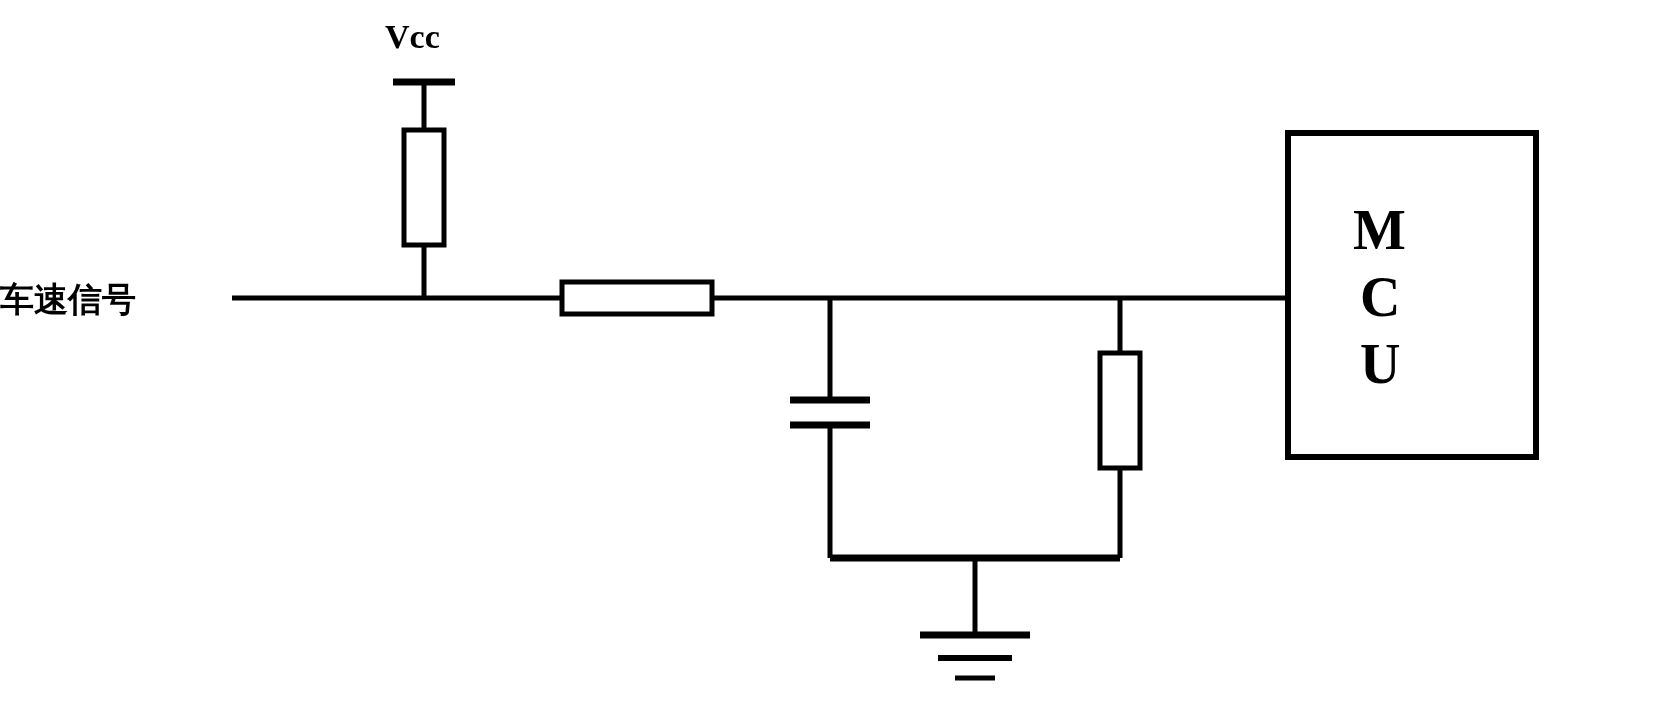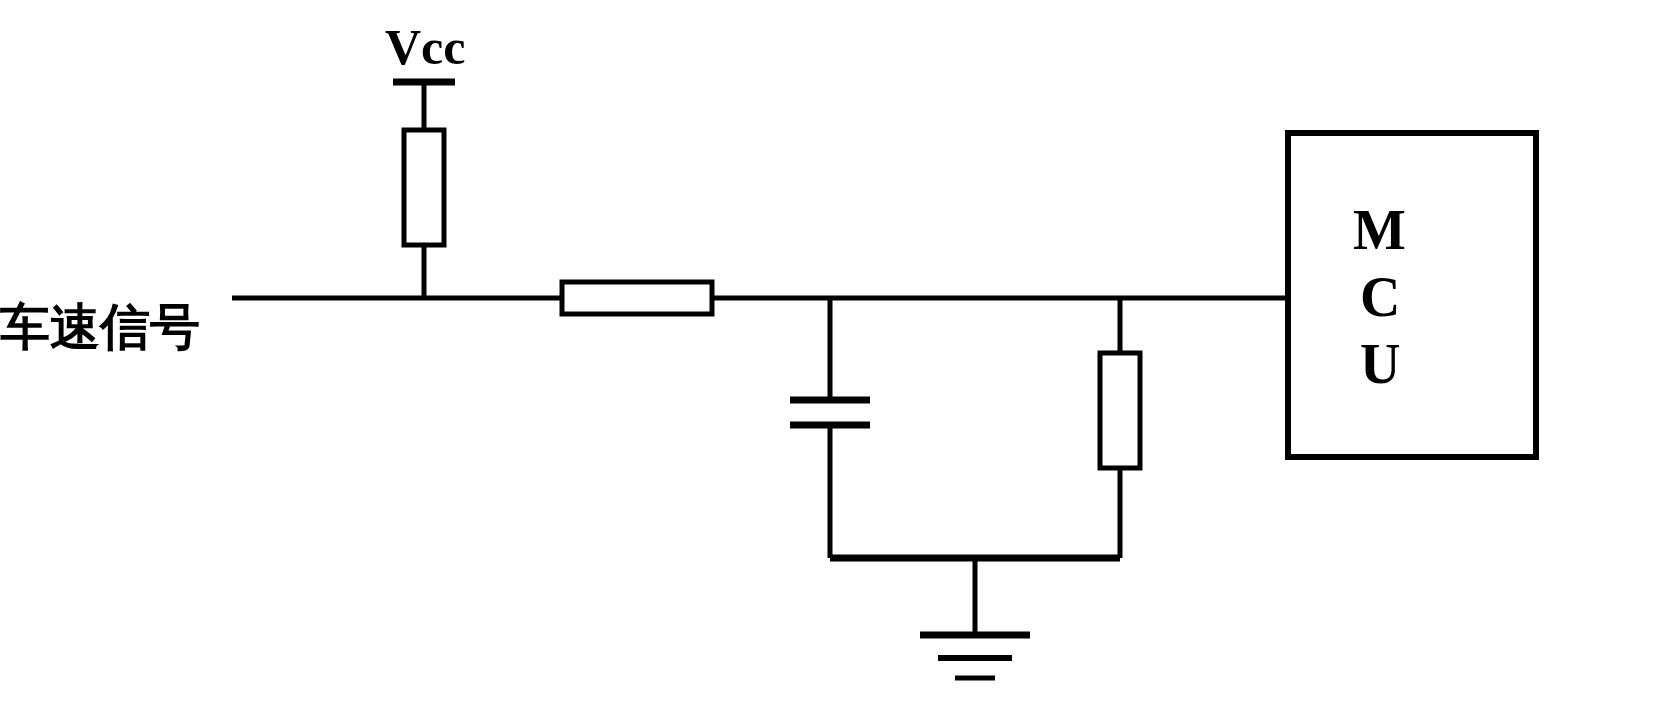--- a/index.html
+++ b/index.html
@@ -6,36 +6,36 @@
       margin: 0;
       padding: 0;
       background: #ffffff;
       width: 1654px;
       height: 712px;
       position: relative;
       font-family: "SimSun", "宋体", serif;
     }
     .label {
       position: absolute;
-      font-size: 50px;
+      font-size: 34px;
       color: #000;
       font-weight: bold;
     }
     svg {
       position: absolute;
       top: 0;
       left: 0;
     }
   </style>
 </head>
 <body>
 
 <div class="label" style="left:385px; top:18px;">Vcc</div>
 
-<div class="label" style="left:0px; top:294px;font-family:Liberation Serif, serif;">车速信号</div>
+<div class="label" style="left:0px; top:277px;font-family:Liberation Serif, serif;">车速信号</div>
 
 <div class="label" style="left:1353px; top:198px; font-size:56px; letter-spacing:4px;">M</div>
 <div class="label" style="left:1360px; top:265px; font-size:56px;">C</div>
 <div class="label" style="left:1360px; top:332px; font-size:56px;">U</div>
 
 <svg width="1654" height="712">
 
   <line x1="393" y1="82" x2="455" y2="82" stroke="#000" stroke-width="7"></line>
 
   <line x1="424" y1="82" x2="424" y2="130" stroke="#000" stroke-width="5"></line>

